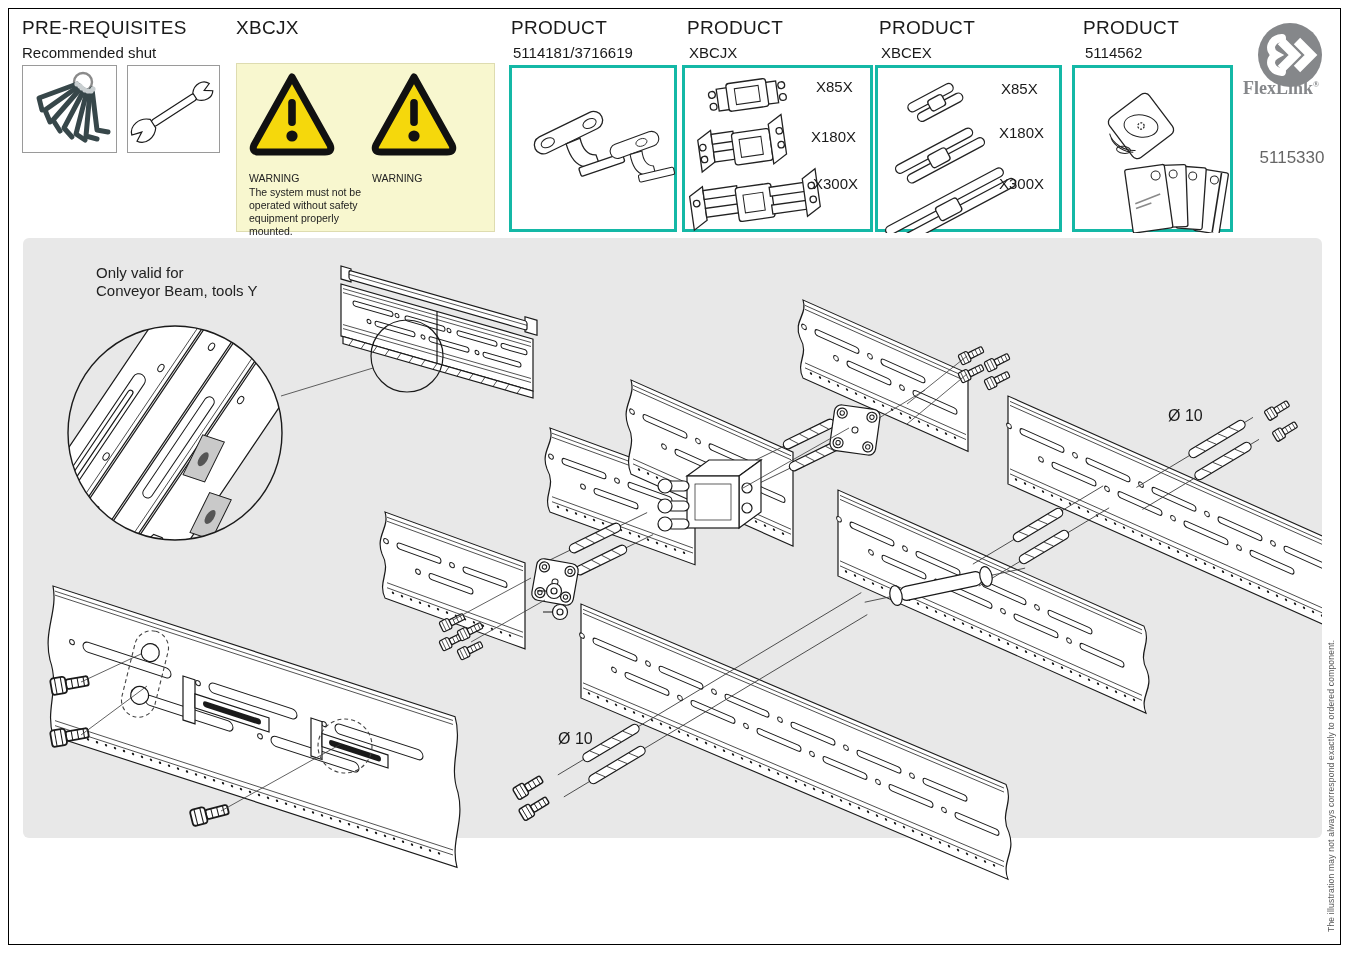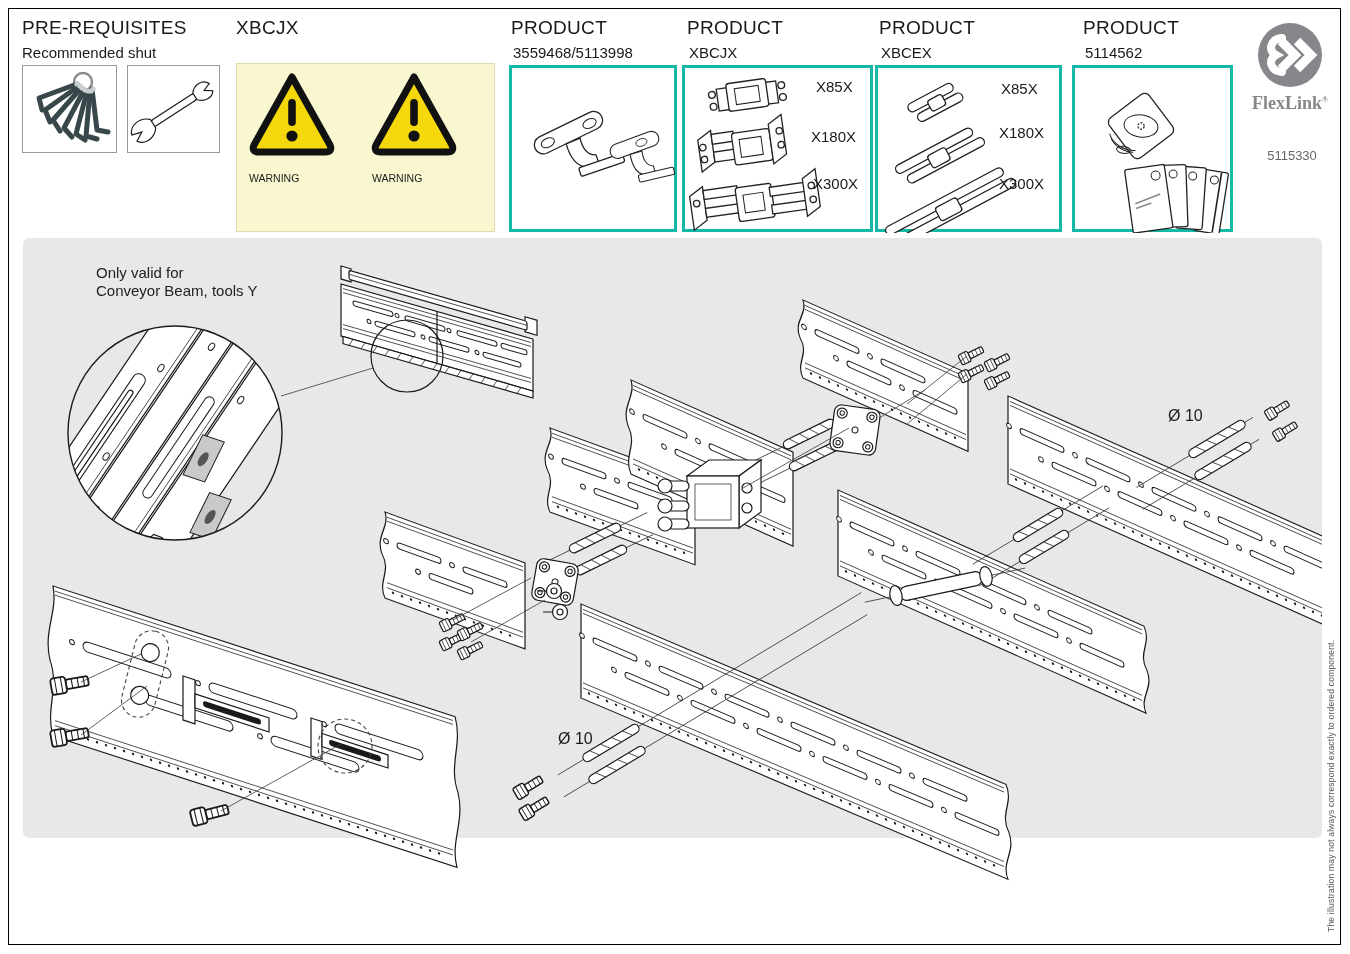--- a/index.html
+++ b/index.html
@@ -8,25 +8,25 @@
   .pborder{position:absolute;left:8px;top:8px;width:1333px;height:937px;
            border:1.5px solid #000;box-sizing:border-box}
   .sec-title{position:absolute;font-size:19px;letter-spacing:.3px;white-space:nowrap}
   .sec-sub{position:absolute;font-size:15px;white-space:nowrap}
   .box{position:absolute;background:#fff;border:1px solid #9a9a9a;box-sizing:border-box}
   .pbox{position:absolute;background:#fff;border:3px solid #14b8a6;box-sizing:border-box}
   .safety-box{position:absolute;background:#f8f7cf;border:1px solid #dedcb0;box-sizing:border-box}
   .warn{position:absolute;width:120px;font-size:10.5px;line-height:13px;color:#222}
   .warn .wlabel{display:block;margin-bottom:1px}
   .size-label{position:absolute;font-size:15px;white-space:nowrap}
-  .brand-name{position:absolute;left:1243px;top:93px;width:94px;text-align:center;
+  .brand-name{position:absolute;left:1243px;top:78px;width:94px;text-align:left;
               font-family:"Liberation Serif",serif;font-weight:bold;font-size:18px;color:#85878a}
   .brand-name sup{font-size:8px}
   .doc-number{position:absolute;left:1245px;top:148px;width:94px;text-align:center;
-              font-size:13px;color:#666}
+              font-size:17px;color:#666}
   .panel{position:absolute;left:23px;top:238px;width:1299px;height:600px;
          background:#e8e8e8;border-radius:6px}
   .note{position:absolute;left:73px;top:26px;font-size:15px;line-height:18px;color:#222}
   .vtext{position:absolute;left:1326px;top:932px;transform:rotate(-90deg);
          transform-origin:0 0;white-space:nowrap;font-size:8.5px;color:#555;letter-spacing:.2px}
   svg{display:block}
   svg text{font-family:"Liberation Sans",sans-serif;fill:#1a1a1a}
   .wh{fill:#fff;stroke:#1a1a1a;stroke-width:1.2}
   .slot{fill:#fff;stroke:#1a1a1a;stroke-width:1}
   .ln{fill:none;stroke:#1a1a1a;stroke-width:1.2}
@@ -86,28 +86,29 @@
       <rect x="41.2" y="31" width="7.6" height="27" rx="3.8" fill="#111"></rect>
       <circle cx="45" cy="68" r="5.6" fill="#111"></circle>
     </svg>
     <svg style="position:absolute;left:132px;top:4px" width="90" height="96" viewBox="0 0 90 96">
       <path d="M45 9 L83 77 Q86 84 78 84 L12 84 Q4 84 7 77 Z" stroke="#111" stroke-width="7" stroke-linejoin="round" fill="#f5d80c"></path>
       <rect x="41.2" y="31" width="7.6" height="27" rx="3.8" fill="#111"></rect>
       <circle cx="45" cy="68" r="5.6" fill="#111"></circle>
     </svg>
     <div class="warn" style="left:12px;top:108px">
       <span class="wlabel">WARNING</span>
+      <span>The system must not be operated without safety equipment properly mounted.</span>
     </div>
     <div class="warn" style="left:135px;top:108px">
       <span class="wlabel">WARNING</span>
     </div>
   </div>
 
   <div class="sec-title" style="left:511px;top:17px">PRODUCT</div>
-  <div class="sec-sub" style="left:513px;top:44px">3559468/5113998</div>
+  <div class="sec-sub" style="left:513px;top:44px">5114181/3716619</div>
   <div class="pbox" style="left:509px;top:65px;width:168px;height:167px">
     <svg width="166" height="165" viewBox="0 0 166 165">
       <g transform="translate(56 66) rotate(-26)">
         <rect class="pg" x="-36" y="-10" width="74" height="18" rx="9"></rect>
         <ellipse class="pgt" cx="-22" cy="-1" rx="7" ry="4.5"></ellipse>
           <ellipse class="pgt" cx="24" cy="0" rx="7" ry="4.5"></ellipse>
         <path class="pg" d="M-6 8 C-9 26 -5 33 1 37 L15 40 L16 31 C9 28 6 22 9 9 Z"></path>
         <rect class="pg" x="-6" y="36" width="46" height="9" rx="2" transform="rotate(7 0 40)"></rect>
       </g>
       <g transform="translate(122 78) rotate(-20) scale(0.82)">

